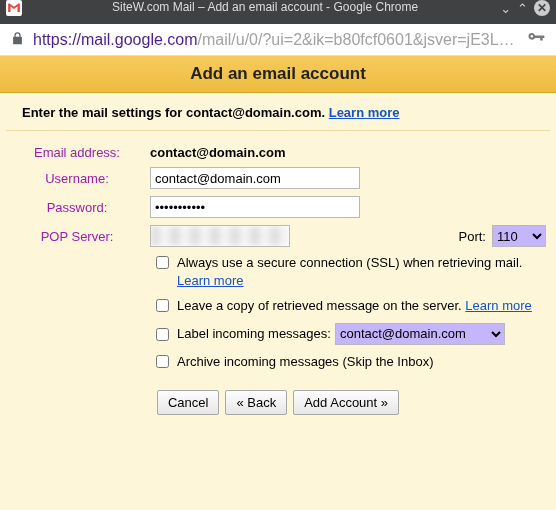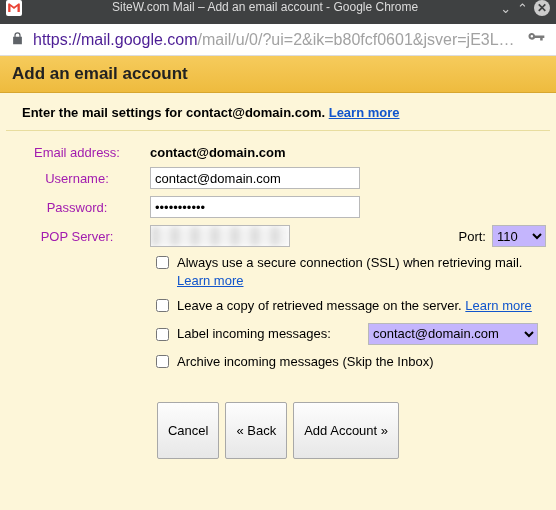--- a/index.html
+++ b/index.html
@@ -64,20 +64,21 @@
     padding: 0;
   }
   .header {
     background: #f2c14e;
     background: linear-gradient(#f6cb5c, #eebb3e);
     padding: 8px 12px;
     font-size: 17px;
     font-weight: bold;
     color: #222;
     border-bottom: 1px solid #d7a62f;
+    text-align: center;
   }
   .subhead {
     padding: 12px 16px 10px;
     font-size: 13px;
     font-weight: bold;
     border-bottom: 1px solid #e8dd9f;
     margin: 0 6px;
   }
   .subhead a, .form a { color: #1155cc; text-decoration: underline; cursor: pointer; font-weight: normal; }
   .subhead a { font-weight: bold; }
@@ -141,26 +142,25 @@
   .checkrow .chk-label { flex: 1; line-height: 1.35; }
   .label-select { width: 170px; margin-left: 4px; }
   .buttons {
     display: flex;
     justify-content: center;
     gap: 6px;
     margin-top: 20px;
   }
   .buttons button {
     font-size: 13px;
-    padding: 20px 10px;
+    padding: 4px 10px;
     background: linear-gradient(#fdfdfd,#e7e7e7);
     border: 1px solid #a8a8a8;
     border-radius: 2px;
     cursor: pointer;
-    margin-top: 12px;
   }
   .buttons button.primary { font-weight: normal; }
 </style>
 </head>
 <body>
 
 <div class="titlebar">
   <span class="favicon">
     <svg viewBox="0 0 24 24">
         <path fill="#EA4335" d="M22 5.5V18a1 1 0 0 1-1 1h-3V9.2l-6 4.3-6-4.3V19H3a1 1 0 0 1-1-1V5.5a1.5 1.5 0 0 1 2.4-1.2L12 10l7.6-5.7A1.5 1.5 0 0 1 22 5.5z"></path>
@@ -238,21 +238,21 @@
       </div>
       <div class="checkrow">
         <input type="checkbox" style="">
         <div class="chk-label">
           <span>Leave a copy of retrieved message on the server.</span>
           <a>Learn more</a>
         </div>
       </div>
       <div class="checkrow" style="align-items:center;">
         <input type="checkbox" style="">
-        <div class="chk-label" style="display:flex;align-items:center;gap:33px;">
+        <div class="chk-label" style="display:flex;align-items:center;">
           <span>Label incoming messages:</span>
           <select class="label-select">
             <option>contact@domain.com</option>
           </select>
         </div>
       </div>
       <div class="checkrow">
         <input type="checkbox" style="">
         <div class="chk-label">Archive incoming messages (Skip the Inbox)</div>
       </div>

